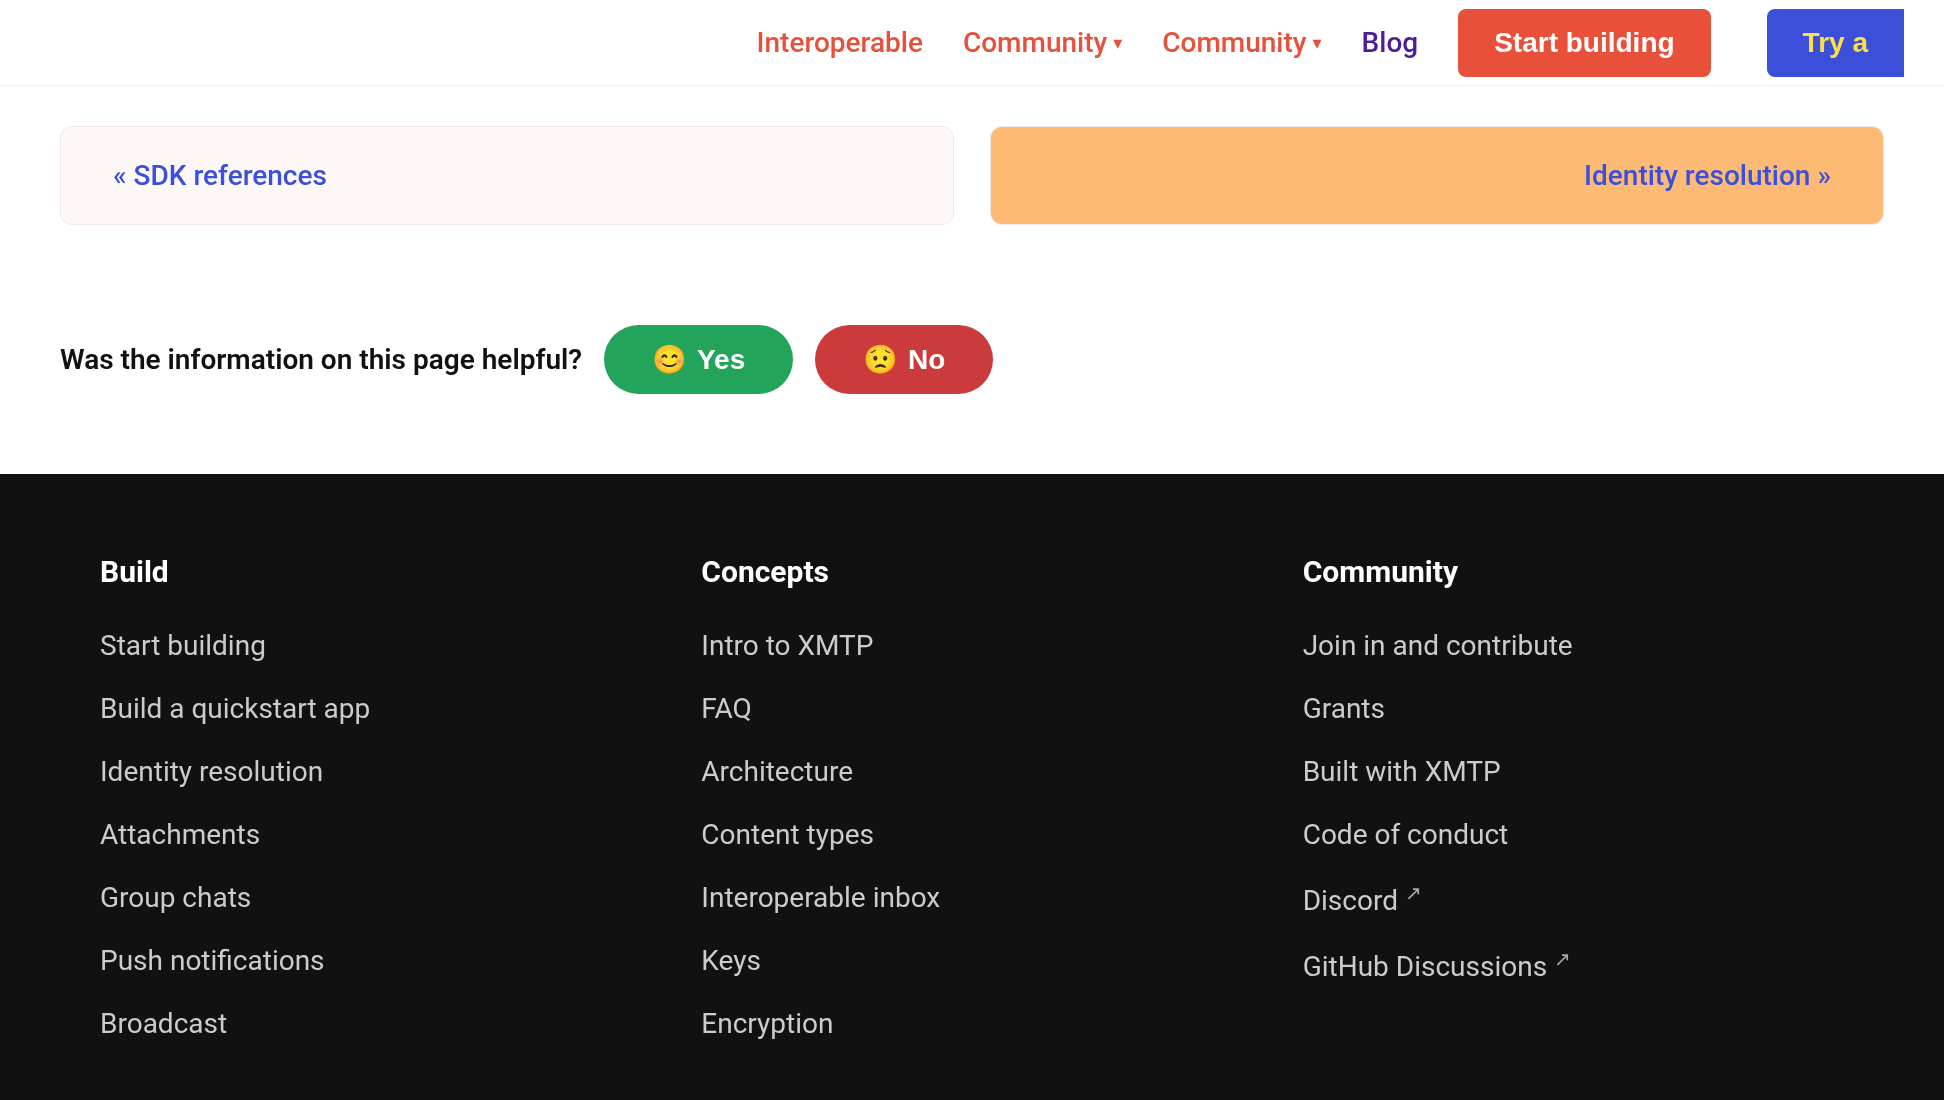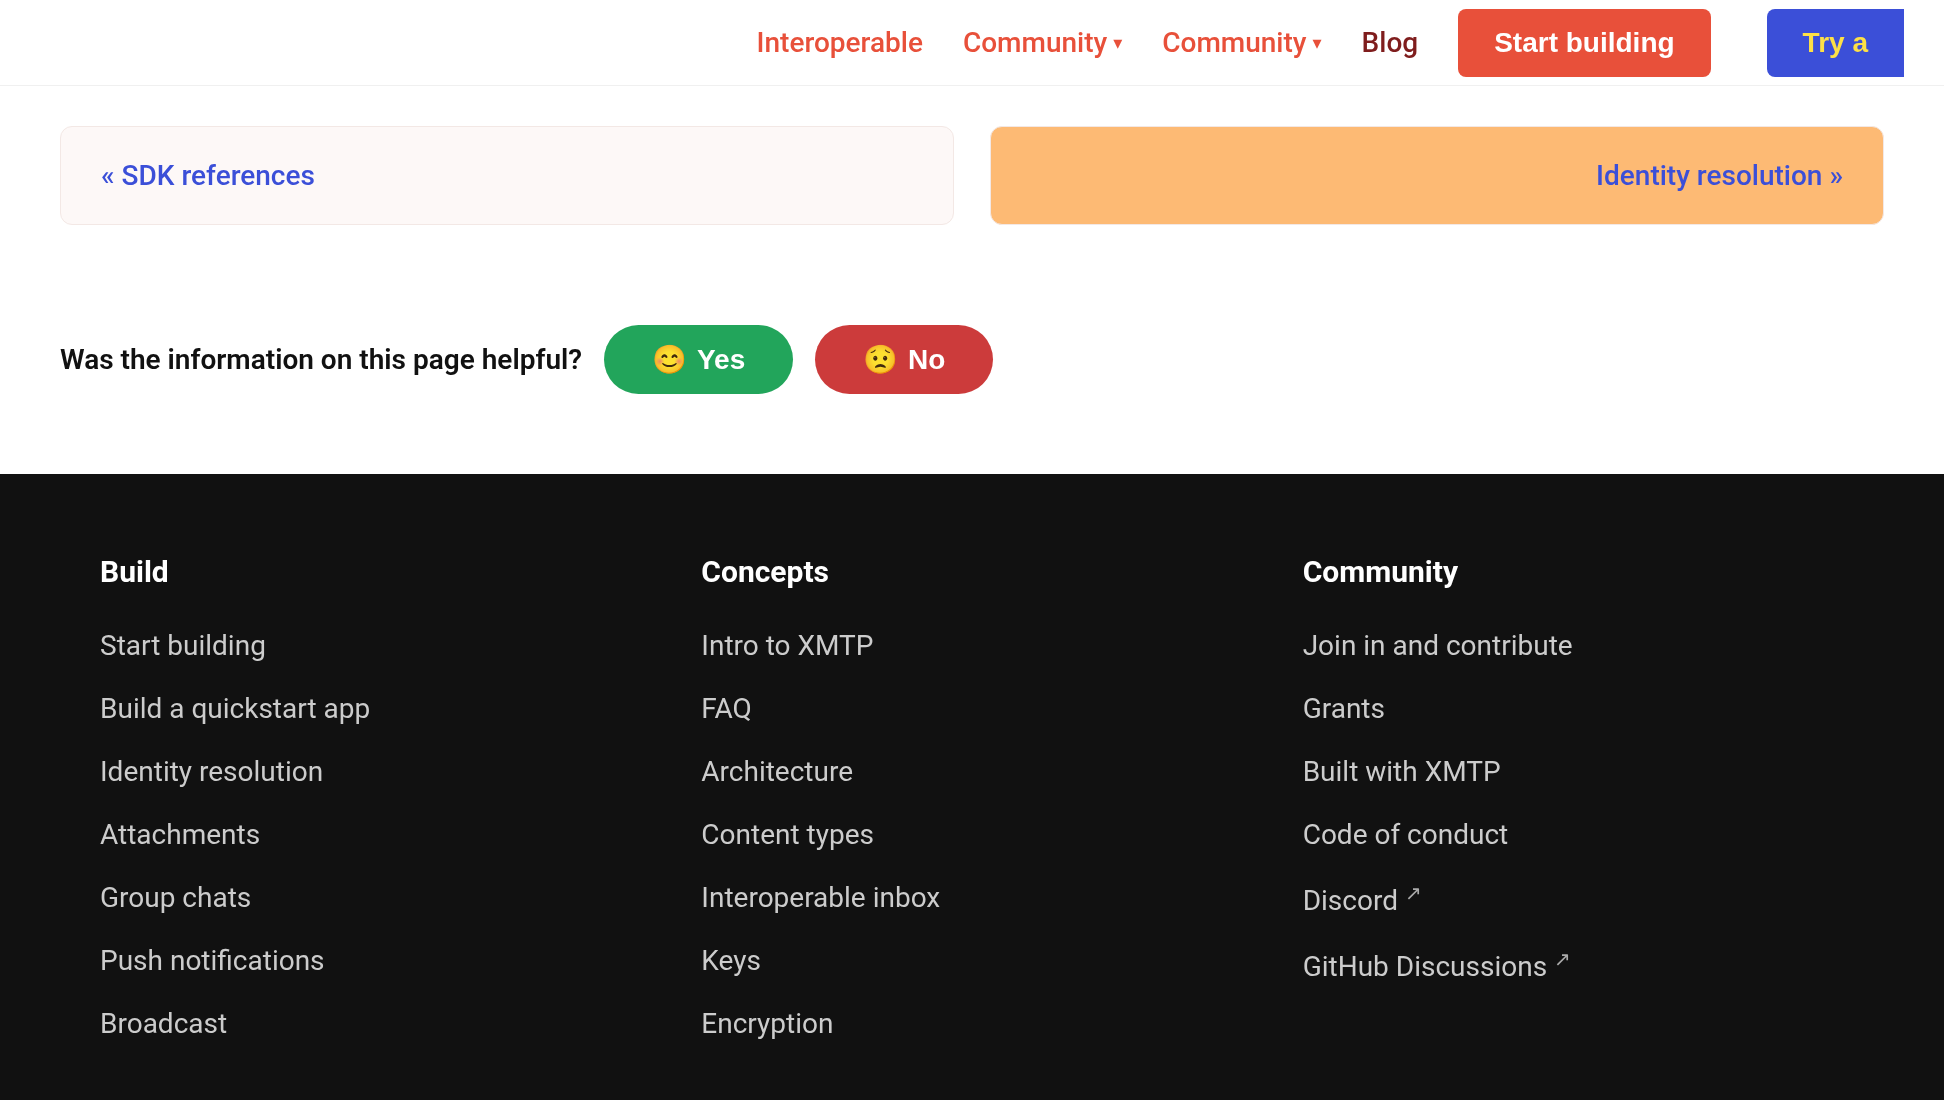--- a/index.html
+++ b/index.html
@@ -44,21 +44,21 @@
       font-weight: 500;
       color: #e8503a;
       text-decoration: none;
       cursor: pointer;
       display: flex;
       align-items: center;
       gap: 6px;
     }
 
     .navbar-link.dark {
-      color: #7f1d1d;
+      color: #4c1d95;
     }
 
     .chevron-down {
       font-size: 18px;
       color: #e8503a;
     }
 
     .btn-start-building {
       background: #e8503a;
       color: #fff;
@@ -93,21 +93,21 @@
     .nav-cards {
       display: flex;
       gap: 24px;
       margin-bottom: 60px;
     }
 
     .nav-card {
       flex: 1;
       border: 1px solid #e5e7eb;
       border-radius: 12px;
-      padding: 32px 40px;
+      padding: 32px 52px;
       background: #fff;
     }
 
     .nav-card-left {
       background: #fdf8f7;
       border-color: #f3e8e5;
     }
 
     .nav-card-right {
       background: #fdba74;

